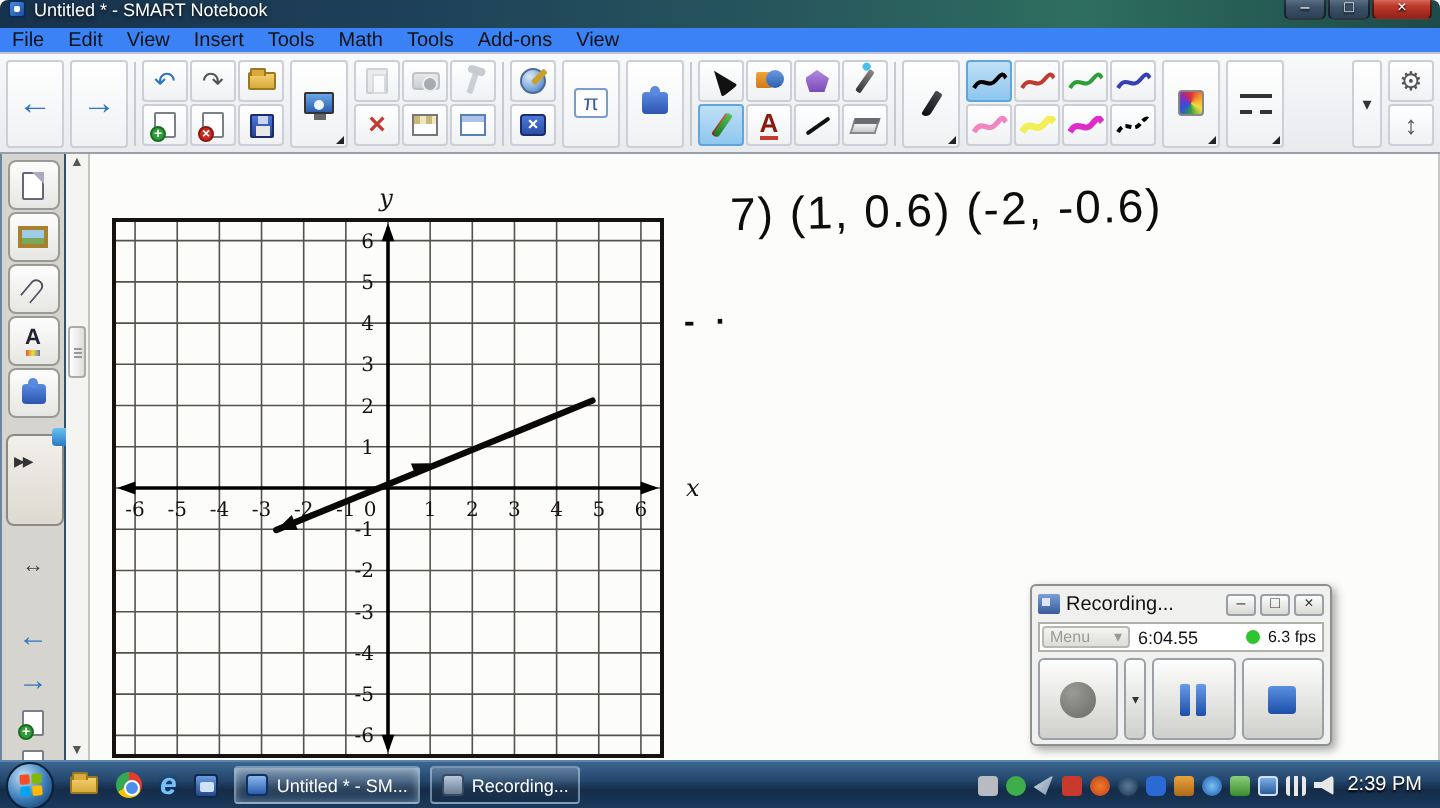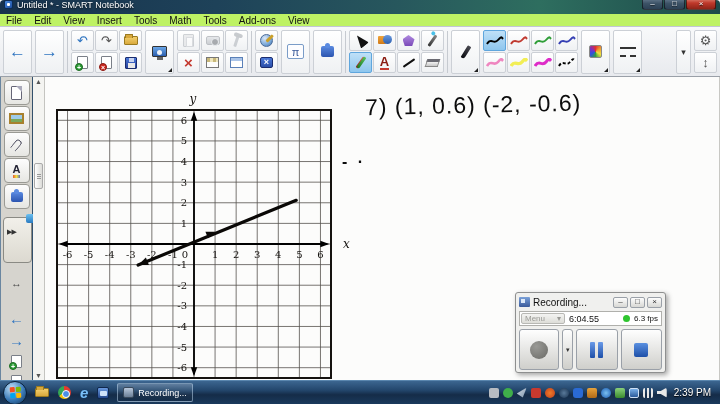--- a/index.html
+++ b/index.html
@@ -17,21 +17,21 @@
   .app-ico::after{content:"";position:absolute;left:2px;top:2px;width:3px;height:3px;background:#fff;border-radius:1px;}
   .title-text{color:#fff;font-size:9px;text-shadow:0 1px 2px rgba(0,0,0,.8);white-space:nowrap;}
   .winbtns{margin-left:auto;display:flex;gap:1px;margin-top:-2px;}
   .wb{width:21px;height:12px;display:flex;align-items:center;justify-content:center;
       color:#fff;font-size:8px;line-height:1;border:1px solid rgba(0,0,0,.55);
       border-top:none;border-radius:0 0 3px 3px;
       background:linear-gradient(#6a7f93,#3c5266 50%,#2c4155);text-shadow:0 1px 1px #000;}
   .wb.close{width:30px;background:linear-gradient(#e08a7a,#c0392b 45%,#8f2418);}
 
   
-  .menubar{position:absolute;left:0;top:14px;width:720px;height:13px;background:#bef264;
+  .menubar{position:absolute;left:0;top:14px;width:720px;height:13px;background:#3b82f6;
     border-bottom:1px solid #c2c6d4;display:flex;align-items:center;font-size:10px;color:#111;}
   .menu-item{padding:0 6px;line-height:13px;}
 
   
   .toolbar{position:absolute;left:0;top:27px;width:720px;height:50px;
     background:linear-gradient(#f8f9fa,#e8eaee);border-bottom:1px solid #9aa0a8;
     display:flex;align-items:center;padding:2px 3px;gap:3px;}
   .tsep{width:1px;height:42px;background:#c6cad0;}
   .cell{background:linear-gradient(#ffffff,#eff1f3);border:1px solid #ccd0d6;border-radius:2px;
     display:flex;align-items:center;justify-content:center;position:relative;}
@@ -559,20 +559,24 @@
           <i class="f3"></i>
           <i class="f4"></i>
         </span>
     </span>
     <span class="ql">
       <span class="i-folder"></span>
       <span class="q-chrome"></span>
       <span class="q-ie">e</span>
       <span class="q-app"></span>
     </span>
+    <span class="taskbtn active">
+      <span class="tb-ico nb"></span>
+      <span>Untitled * - SM...</span>
+    </span>
     <span class="taskbtn">
       <span class="tb-ico rec"></span>
       <span>Recording...</span>
     </span>
     <span class="tray">
       <span class="ti" style="background:#b8bcc2"></span>
       <span class="ti" style="background:#3fae4a;border-radius:50%"></span>
       <span class="ti" style="background:linear-gradient(135deg,#cfd8e2,#7a92aa);clip-path:polygon(0 60%,100% 0,60% 100%)"></span>
       <span class="ti" style="background:#c8392e"></span>
       <span class="ti" style="background:radial-gradient(#f07a2a,#c0401a);border-radius:50%"></span>

